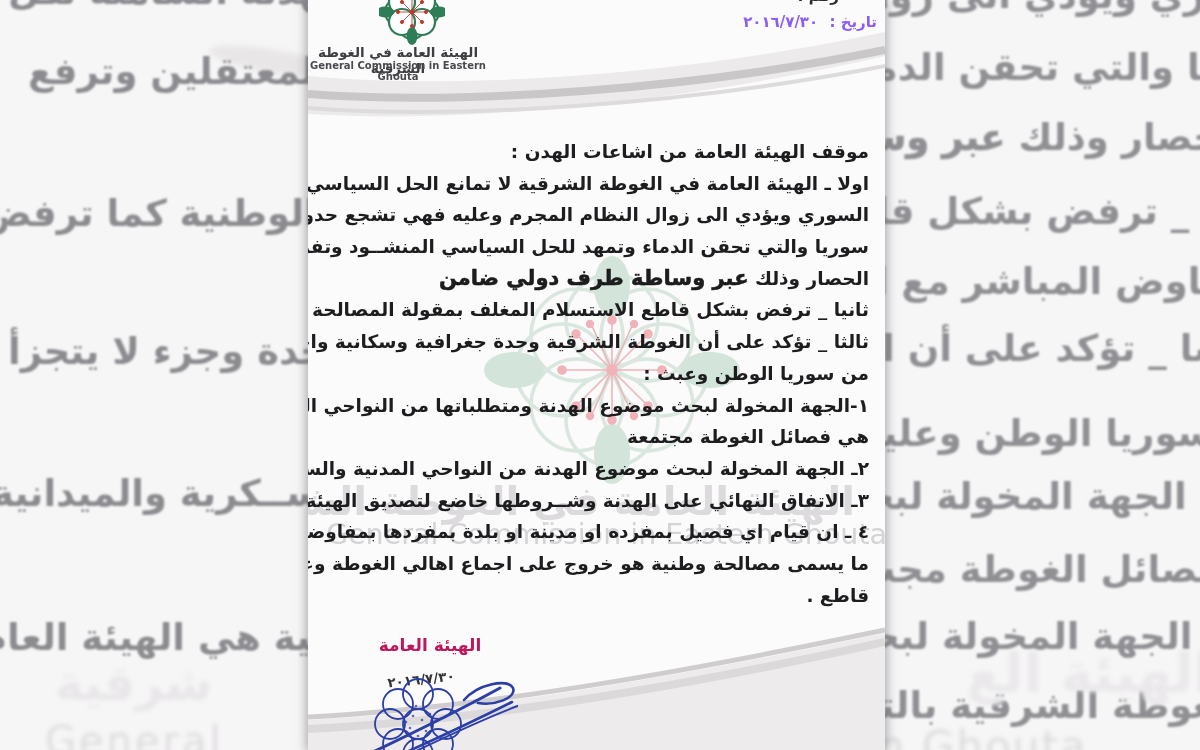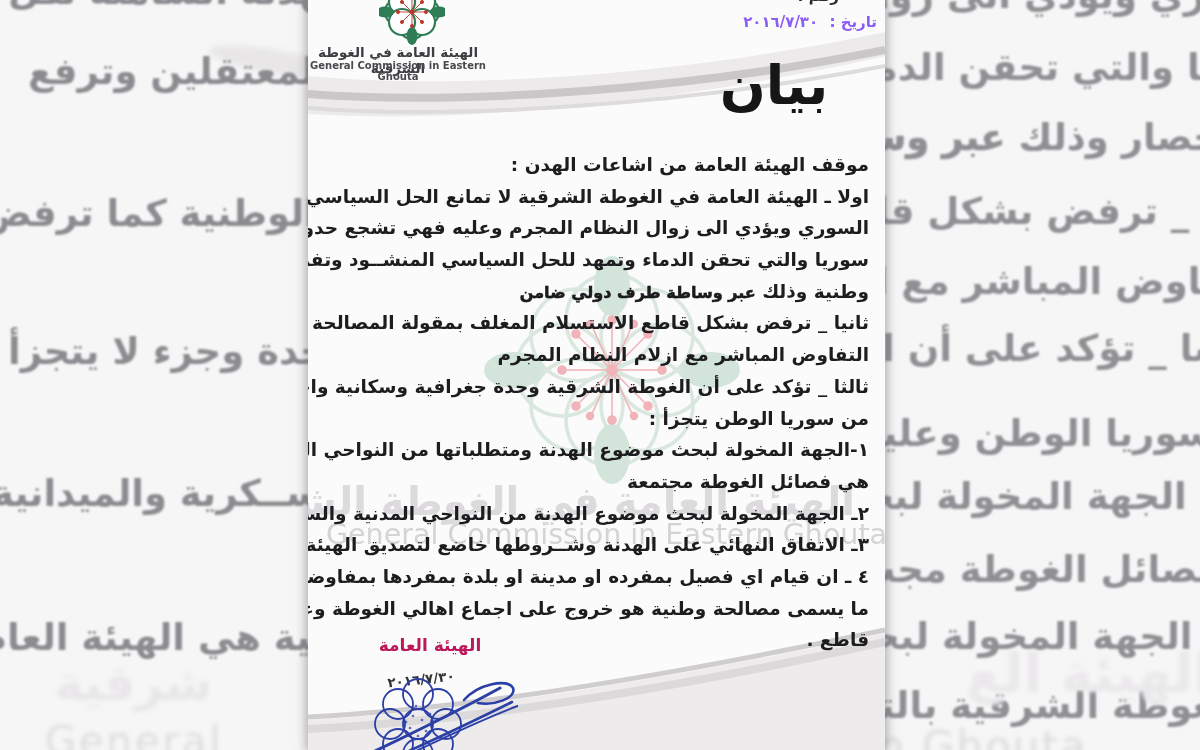--- a/index.html
+++ b/index.html
@@ -30,24 +30,24 @@
   #date-line .dval{display:inline-block;direction:ltr;margin-right:6px;}
   #title{left:395px;top:54px;width:142px;text-align:center;font-size:54px;font-weight:800;color:#161616;direction:rtl;}
 
   
   #wm-ar{left:30px;top:478px;width:517px;text-align:center;font-size:40px;font-weight:700;
          color:#dcdadc;letter-spacing:1px;direction:rtl;white-space:nowrap;}
   #wm-en{left:18px;top:518px;width:541px;text-align:center;font-size:28.5px;font-weight:400;
          color:#d5d3d5;white-space:nowrap;}
 
   
-  #body-text{position:absolute;left:22px;top:149px;width:539px;direction:rtl;text-align:right;
+  #body-text{position:absolute;left:22px;top:136px;width:539px;direction:rtl;text-align:right;
        font-size:18.5px;font-weight:700;color:#1d1d1f;}
   .bl{height:31.7px;line-height:31.7px;white-space:nowrap;}
-  .xb{font-size:16px;-webkit-text-stroke:0.5px #111;}
+  .xb{font-size:21px;-webkit-text-stroke:0.5px #111;}
 
   
   #sig-name{left:64px;top:635px;width:116px;text-align:center;font-size:17px;font-weight:800;color:#be185d;direction:rtl;}
   #sig-date{left:58px;top:671px;width:110px;text-align:center;font-size:13.5px;font-weight:700;color:#333;
        direction:ltr;transform:rotate(-6deg);}
 </style>
 </head>
 <body>
 
 <div id="stage">
@@ -183,34 +183,32 @@
     </svg>
     <div class="abs" id="org-ar">الهيئة العامة في الغوطة الشرقية</div>
     <div class="abs" id="org-en">General Commission in Eastern Ghouta</div>
 
     <div class="abs" id="num-line">رقم :</div>
     <div class="abs" id="date-line">
       <span>تاريخ :</span>
       <span class="dval">٢٠١٦/٧/٣٠</span>
     </div>
 
-    <div class="abs" id="title">بيان</div>
 
     <div id="body-text">
       <div class="bl">موقف الهيئة العامة من اشاعات الهدن :</div>
       <div class="bl">اولا ـ الهيئة العامة في الغوطة الشرقية لا تمانع الحل السياسي الذي يلبي مطالب الشعب</div>
       <div class="bl">السوري ويؤدي الى زوال النظام المجرم وعليه فهي تشجع حدوث الهدنة الشاملة لكل</div>
       <div class="bl">سوريا والتي تحقن الدماء وتمهد للحل السياسي المنشــود وتفرج عن المعتقلين وترفع</div>
       <div class="bl">
-        <span>وطنية وذلك </span><span class="xb">عبر وساطة طرف دولي ضامن</span>
+        <span>الحصار وذلك </span><span class="xb">عبر وساطة طرف دولي ضامن</span>
       </div>
       <div class="bl">ثانيا _ ترفض بشكل قاطع الاستسلام المغلف بمقولة المصالحة الوطنية كما ترفض</div>
-      <div class="bl">التفاوض المباشر مع ازلام النظام المجرم</div>
       <div class="bl">ثالثا _ تؤكد على أن الغوطة الشرقية وحدة جغرافية وسكانية واحدة وجزء لا يتجزأ</div>
-      <div class="bl">من سوريا الوطن يتجزأ :</div>
+      <div class="bl">من سوريا الوطن وعبث :</div>
       <div class="bl">١-الجهة المخولة لبحث موضوع الهدنة ومتطلباتها من النواحي العســكرية والميدانية</div>
       <div class="bl">هي فصائل الغوطة مجتمعة</div>
       <div class="bl">٢ـ الجهة المخولة لبحث موضوع الهدنة من النواحي المدنية والسياسية هي الهيئة العامة</div>
       <div class="bl">٣ـ الاتفاق النهائي على الهدنة وشــروطها خاضع لتصديق الهيئة العامة بكامل اعضائها</div>
       <div class="bl">٤ ـ ان قيام اي فصيل بمفرده او مدينة او بلدة بمفردها بمفاوضات مع ازلام النظام بشأن</div>
       <div class="bl">ما يسمى مصالحة وطنية هو خروج على اجماع اهالي الغوطة وعبث بمصيرها ولا يلزم</div>
       <div class="bl">قاطع .</div>
     </div>
 
     <div class="abs" id="sig-name">الهيئة العامة</div>

